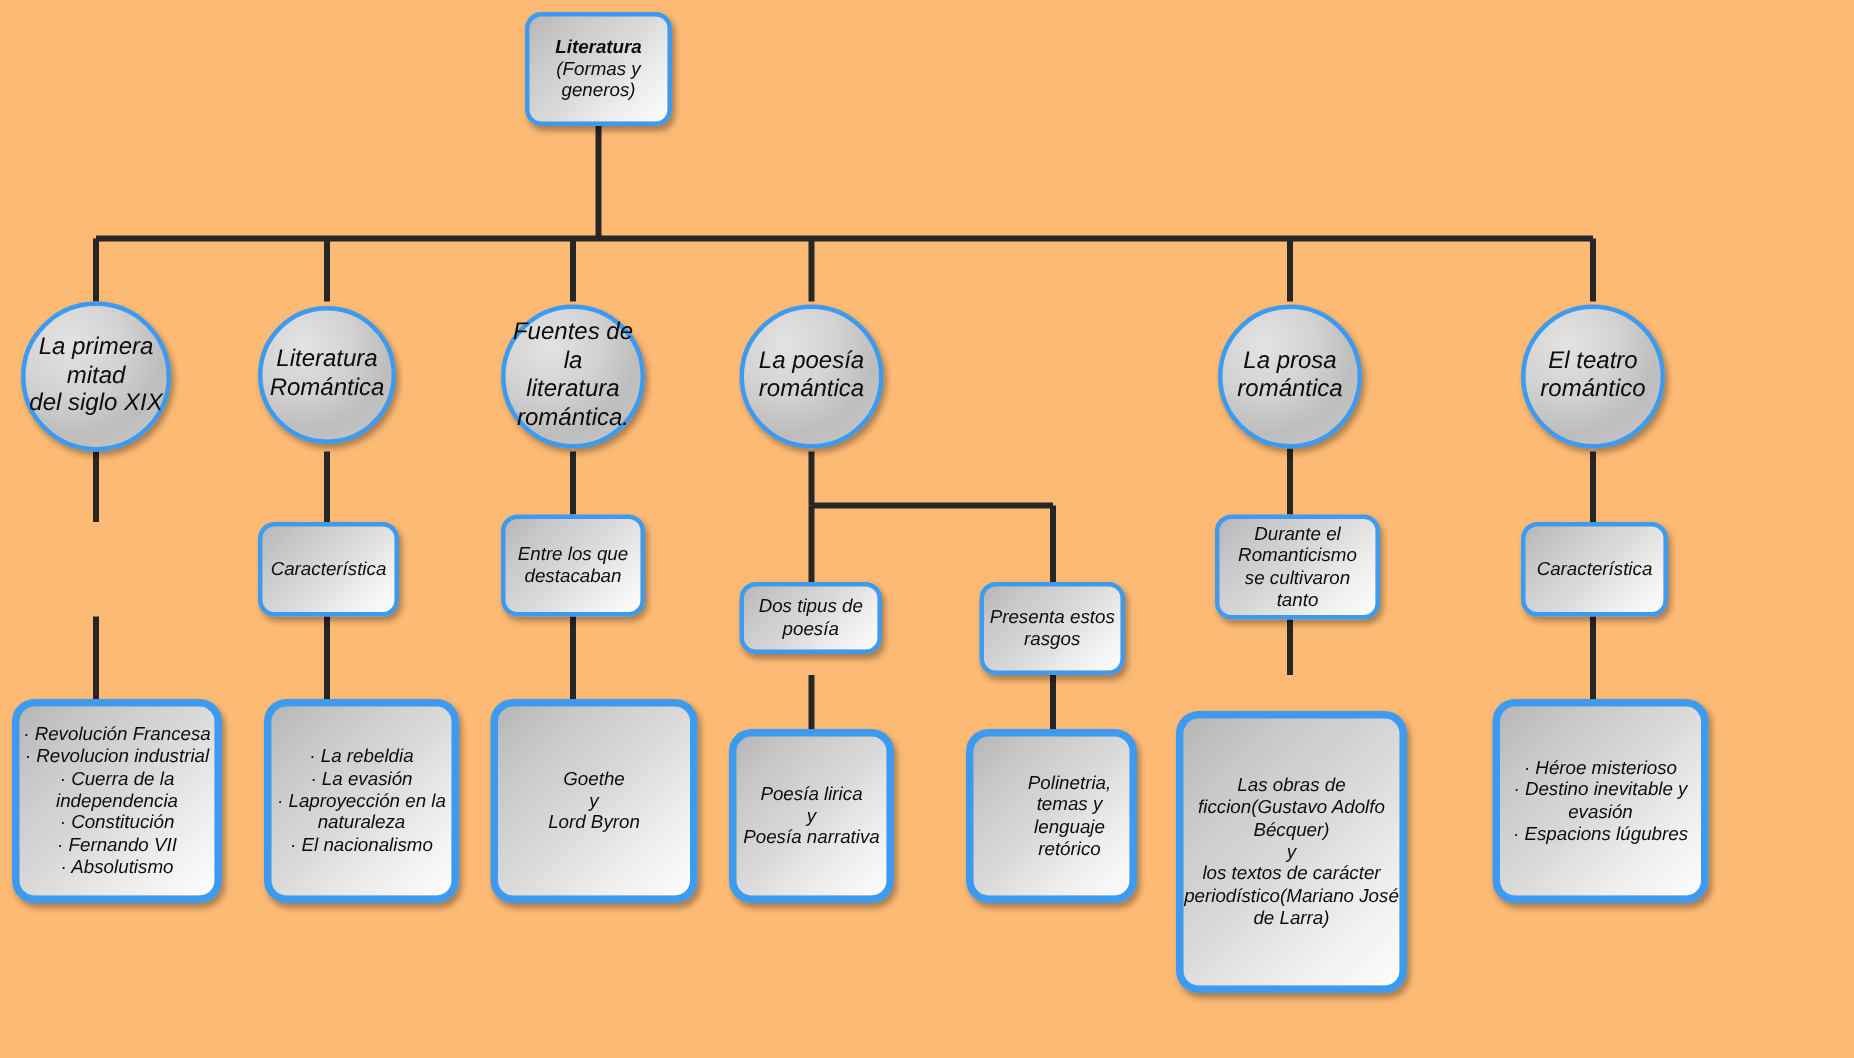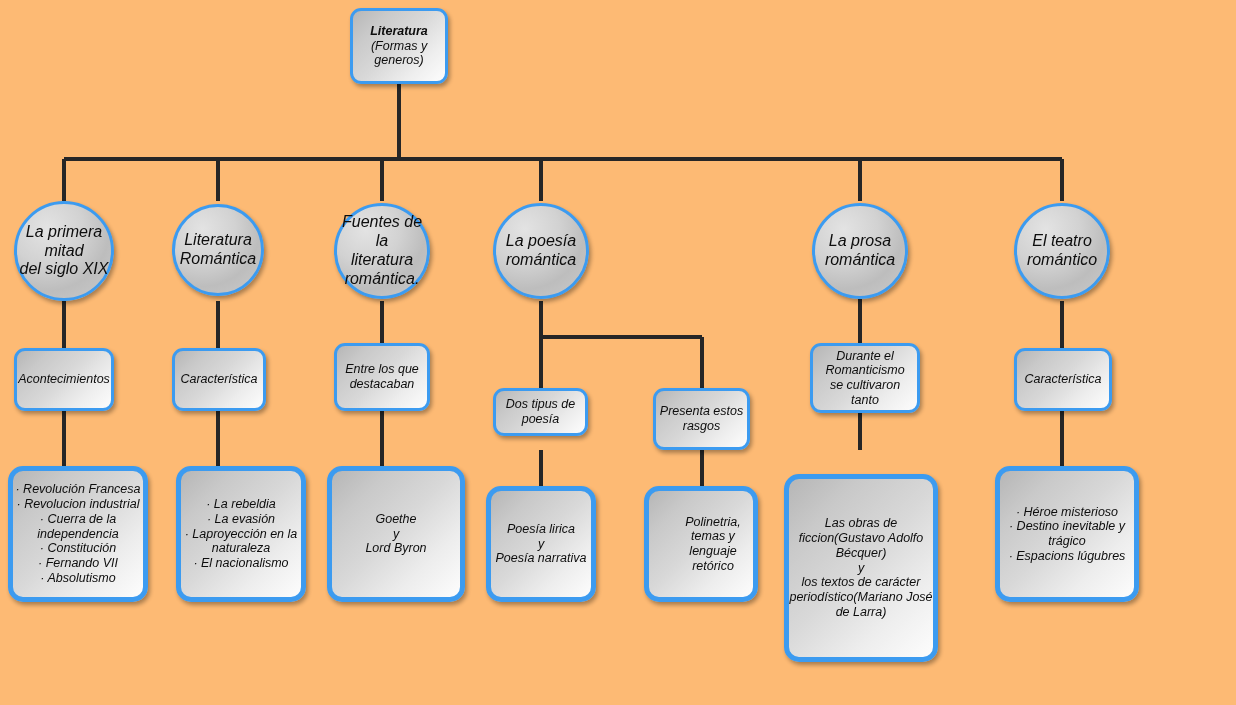--- a/index.html
+++ b/index.html
@@ -144,23 +144,20 @@
   <div class="node circle" style="left:812px; top:203px; width:96px; height:96px;">
     <span class="lines">La prosa
 romántica</span>
   </div>
 
   <div class="node circle" style="left:1014px; top:203px; width:96px; height:96px;">
     <span class="lines">El teatro
 romántico</span>
   </div>
 
-  <div class="node rect" style="left:14px; top:348px; width:100px; height:63px;">
-    <span class="lines">Acontecimientos</span>
-  </div>
 
   <div class="node rect" style="left:172px; top:348px; width:94px; height:63px;">
     <span class="lines">Característica</span>
   </div>
 
   <div class="node rect" style="left:334px; top:343px; width:96px; height:68px;">
     <span class="lines">Entre los que
 destacaban</span>
   </div>
 
@@ -227,17 +224,17 @@
 Bécquer)
 y
 los textos de carácter
 periodístico(Mariano José
 de Larra)</span>
   </div>
 
   <div class="node rect thick" style="left:995px; top:466px; width:144px; height:136px;">
     <span class="lines">· Héroe misterioso
 · Destino inevitable y
-trágico
+evasión
 · Espacions lúgubres</span>
   </div>
 
 </div>
 
 </body></html>

